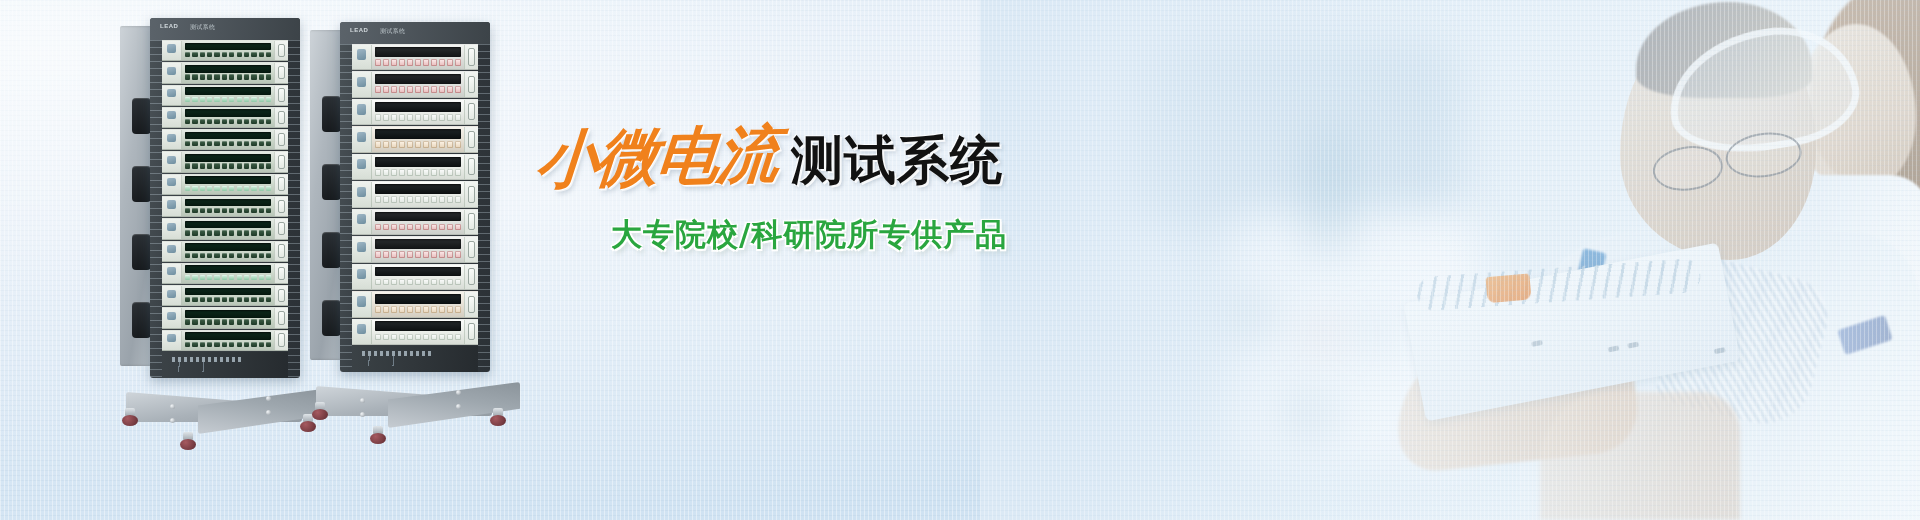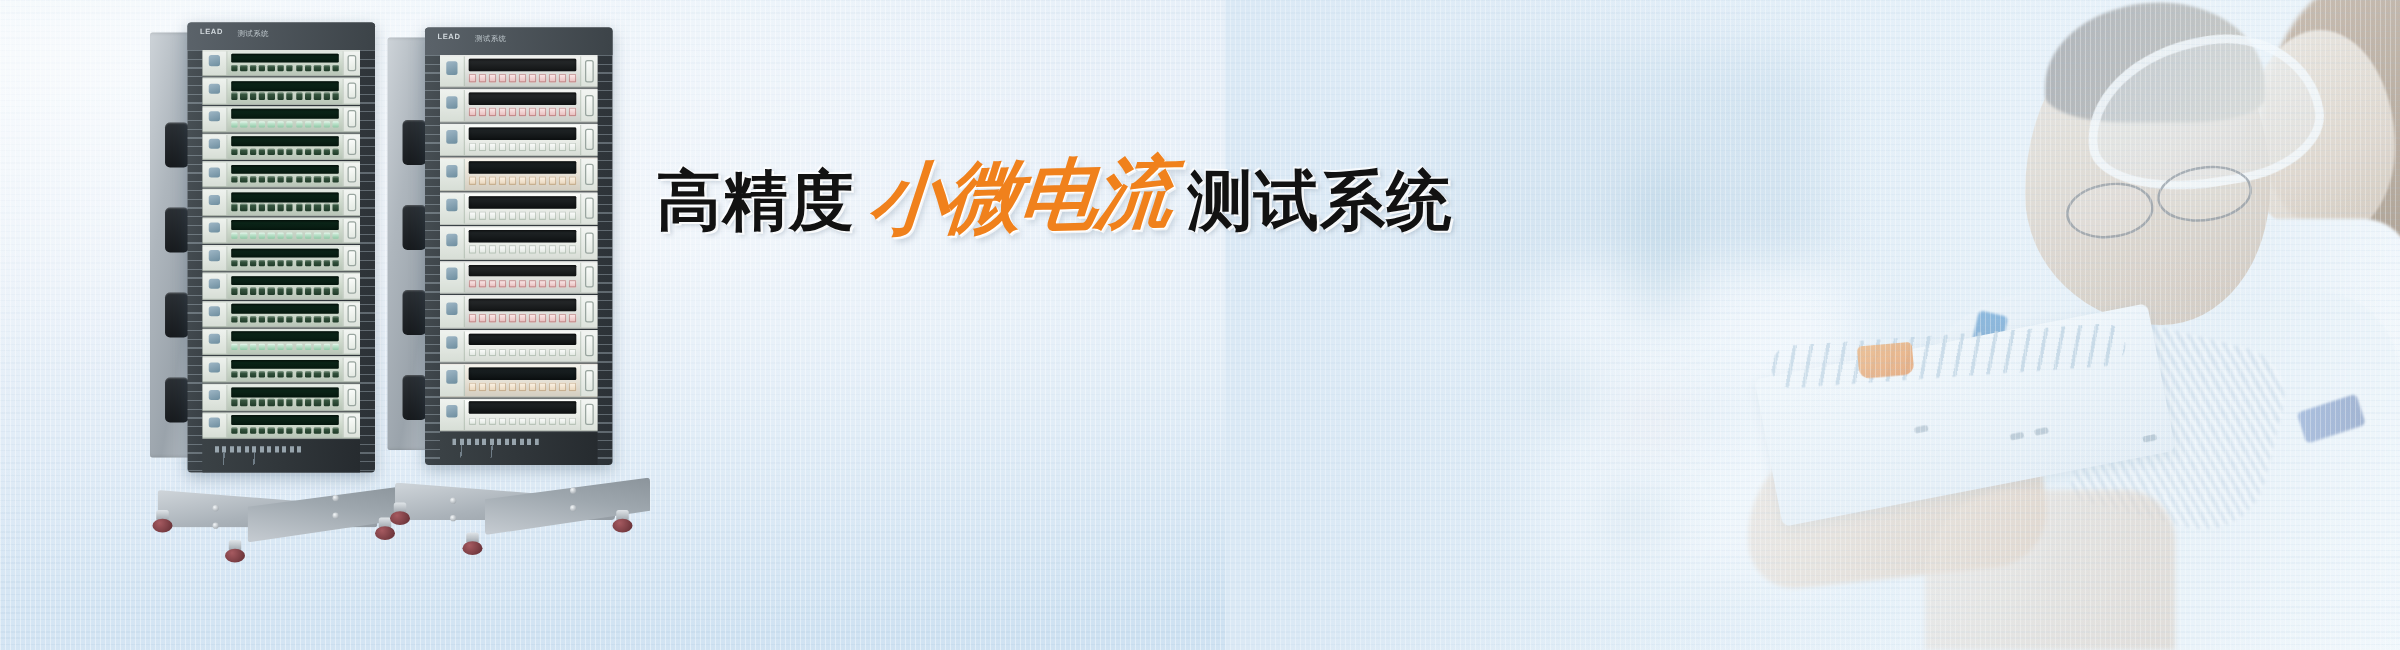--- a/index.html
+++ b/index.html
@@ -1178,19 +1178,19 @@
           <div class="fork"></div>
           <div class="wheel"></div>
         </div>
       </div>
     </div>
 
   </div>
 
   <div class="copy">
     <div class="headline">
-      <span class="hl-black">高精度</span>
       <span class="hl-orange">小微电流</span>
       <span class="hl-black tail">测试系统</span>
     </div>
+    <div class="sub-cn">大专院校/科研院所专供产品</div>
   </div>
 
 </div>
 
 </body></html>

